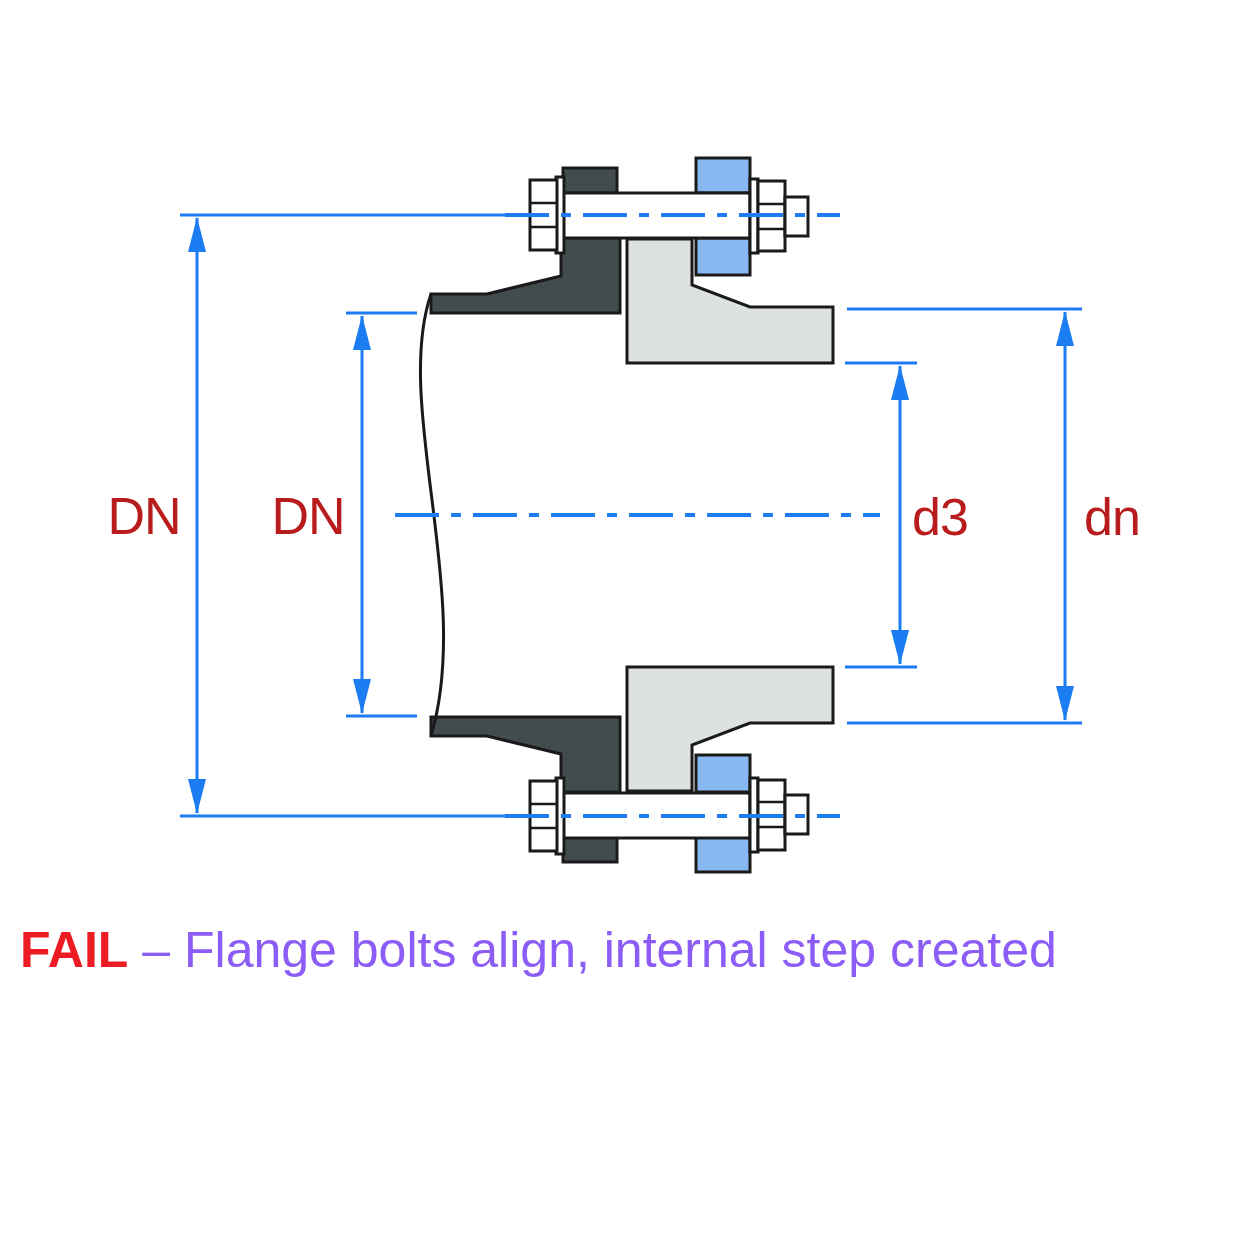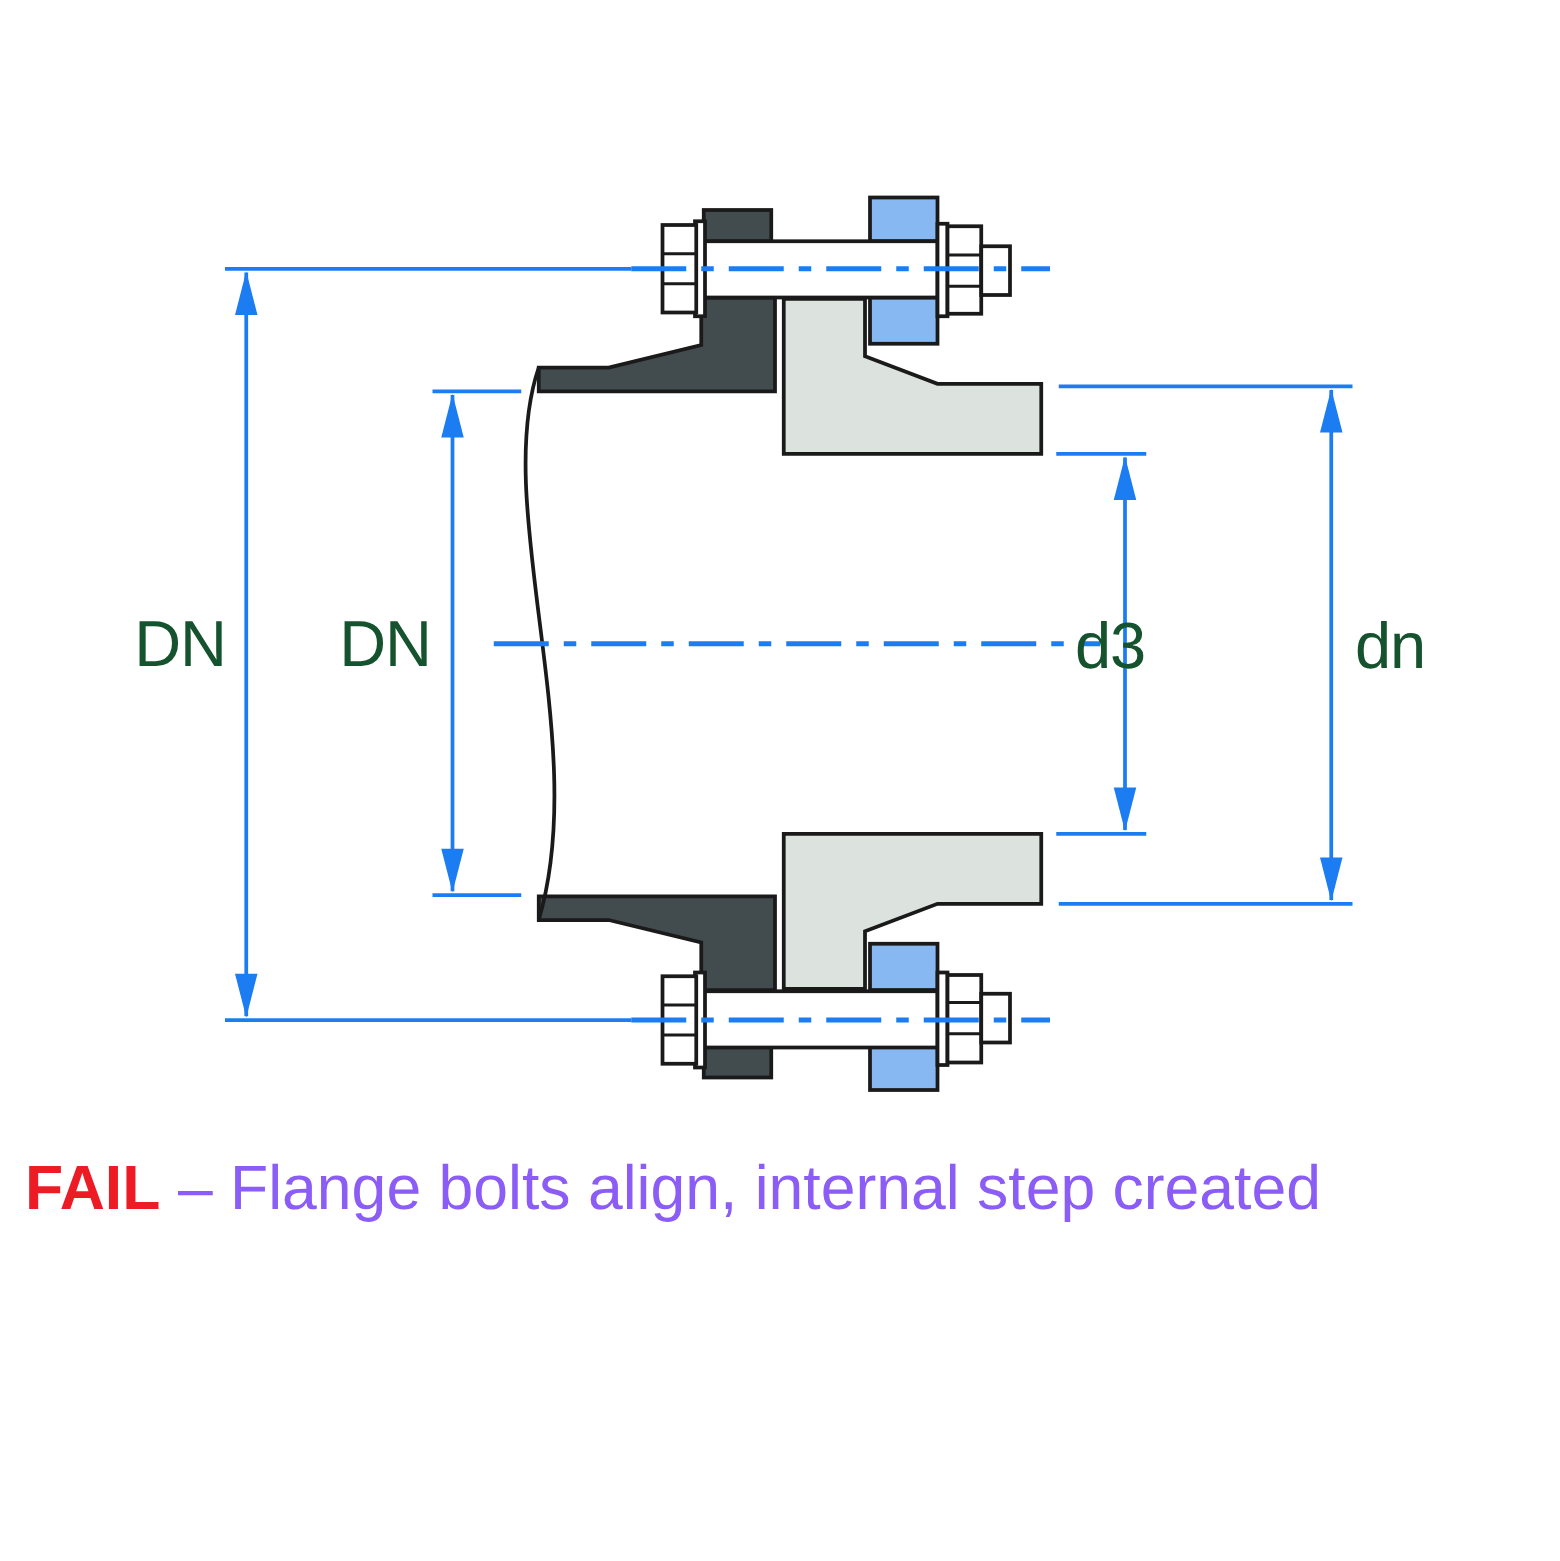--- a/index.html
+++ b/index.html
@@ -7,21 +7,21 @@
     position:relative;
     width:1248px;height:1249px;
     background:#ffffff;
     font-family:"Liberation Sans", sans-serif;
     overflow:hidden;
   }
   .stage svg{position:absolute;left:0;top:0;}
   .dim-label{
     position:absolute;
     transform:translate(-50%,-50%);
-    color:#14532d;
+    color:#b91c1c;
     font-size:52px;
     line-height:1;
     white-space:nowrap;
     letter-spacing:-1px;
   }
   .caption{
     position:absolute;
     left:20px;top:922px;
     font-size:50px;
     line-height:1.15;
@@ -114,20 +114,20 @@
 
     <path d="M847,309 H1082" class="dimline"></path>
     <path d="M847,723 H1082" class="dimline"></path>
     <path d="M1065,312 V720" class="dimline"></path>
     <polygon points="1065,311 1056,346 1074,346" class="arrow"></polygon>
     <polygon points="1065,721 1056,686 1074,686" class="arrow"></polygon>
   </svg>
 
   <div class="dim-label" style="left:144px;top:516px;">DN</div>
   <div class="dim-label" style="left:308px;top:516px;">DN</div>
-  <div class="dim-label" style="left:888px;top:517px;">d3</div>
+  <div class="dim-label" style="left:940px;top:517px;">d3</div>
   <div class="dim-label" style="left:1112px;top:517px;">dn</div>
 
   <div class="caption">
     <span class="fail">FAIL</span><span class="rest">– Flange bolts align, internal step created</span>
   </div>
 
 </div>
 
 </body></html>

